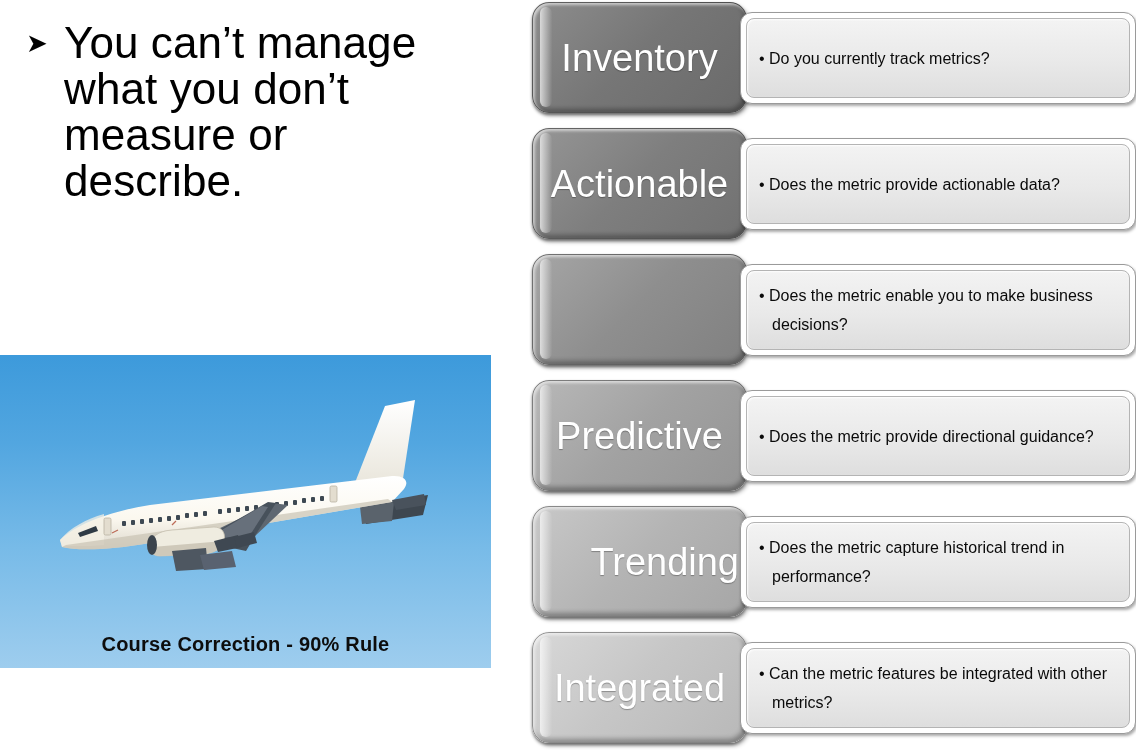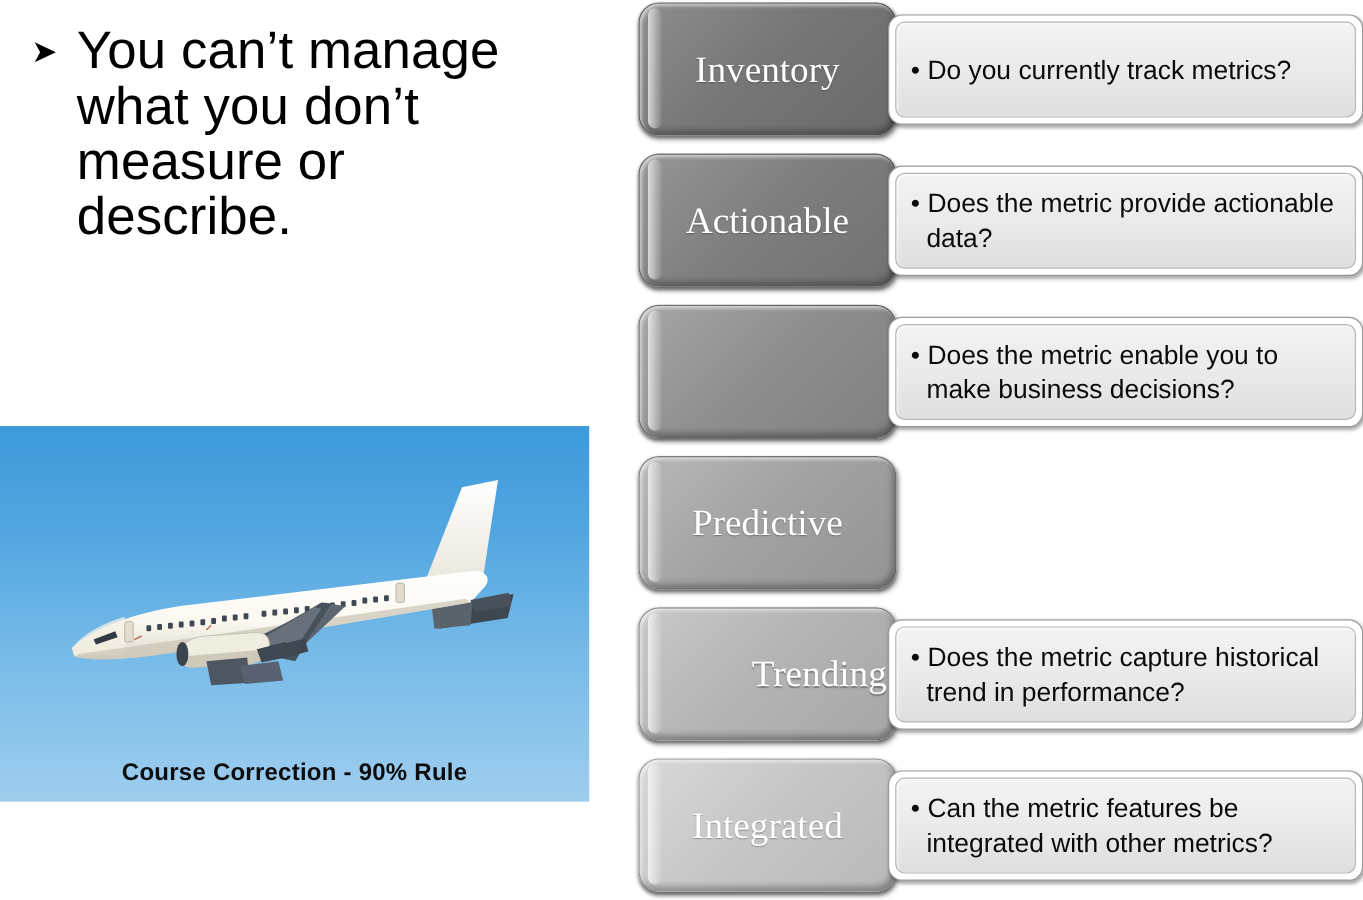--- a/index.html
+++ b/index.html
@@ -129,26 +129,25 @@
     width: 12px;
     bottom: 6px;
     border-radius: 8px;
     background: linear-gradient(to right, rgba(255,255,255,0.68), rgba(255,255,255,0.02));
     pointer-events: none;
   }
   .chip-label {
     position: relative;
     z-index: 3;
     color: #ffffff;
-    font-size: 31px;
+    font-size: 38px;
     line-height: 34px;
     text-align: center;
     text-shadow: 0 1px 1px rgba(0,0,0,0.30);
     padding: 0 8px;
-    font-family: Liberation Serif, serif;
   }
 
   
   .panel {
     position: absolute;
     left: 210px;
     top: 12px;
     width: 396px;
     height: 92px;
     border-radius: 12px;
@@ -168,21 +167,21 @@
     background: linear-gradient(to bottom, #f3f3f3 0%, #e9e9e9 55%, #dedede 100%);
     border: 1px solid #b4b4b4;
     box-sizing: border-box;
     box-shadow: inset 1px 1px 2px rgba(255,255,255,0.9);
     display: flex;
     align-items: center;
     padding: 0 10px 0 12px;
     overflow: hidden;
   }
   .panel-text {
-    font-size: 22px;
+    font-size: 16px;
     line-height: 29px;
     color: #0a0a0a;
     text-indent: -13px;
     padding-left: 13px;
   }
   .panel-text::before {
     content: "\2022\00a0";
   }
 </style>
 </head>
@@ -327,20 +326,25 @@
       </div>
     </div>
   </div>
 
   <div class="row" style="top:378px;">
     <div class="chip" style="background:linear-gradient(135deg,#b8b8b8 0%,#a2a2a2 48%,#949494 100%);">
       <span class="chip-inner"></span>
       <span class="chip-gloss"></span>
       <span class="chip-label">Predictive</span>
     </div>
+    <div class="panel">
+      <div class="panel-inner">
+        <span class="panel-text">Does the metric provide directional guidance?</span>
+      </div>
+    </div>
   </div>
 
   <div class="row" style="top:504px;">
     <div class="chip" style="background:linear-gradient(135deg,#c8c8c8 0%,#b4b4b4 48%,#a6a6a6 100%);justify-content:flex-end;">
       <span class="chip-inner"></span>
       <span class="chip-gloss"></span>
       <span class="chip-label">Trending</span>
     </div>
     <div class="panel">
       <div class="panel-inner">

